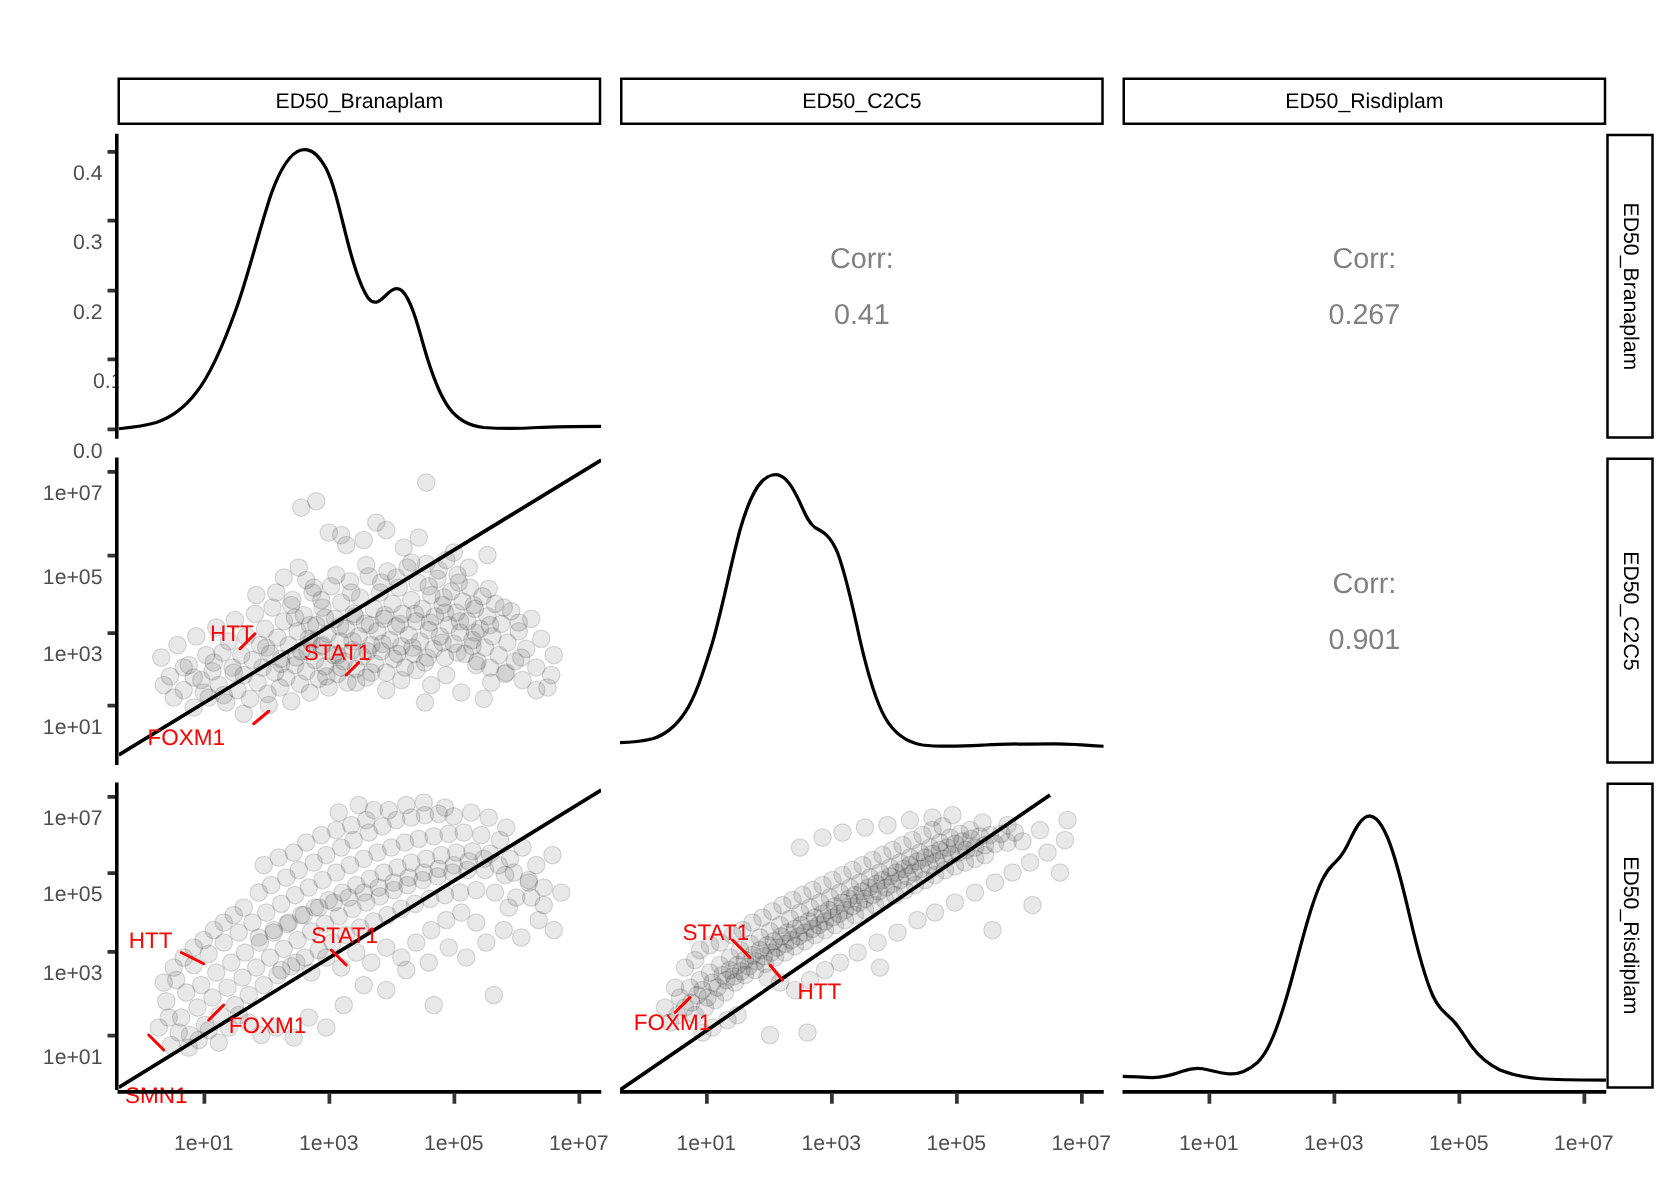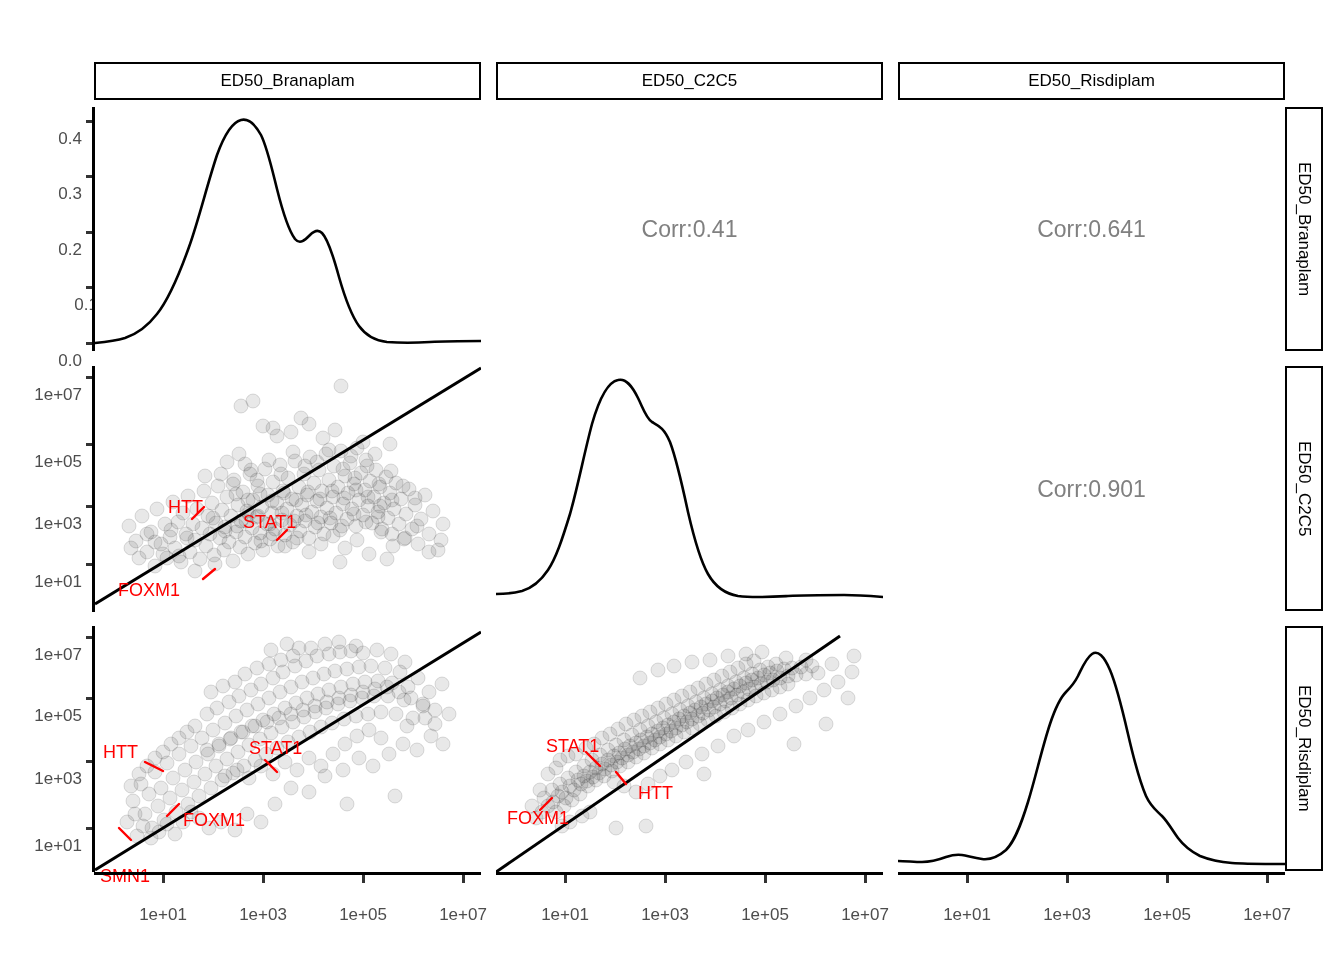--- a/index.html
+++ b/index.html
@@ -72,20 +72,21 @@
   .panel {
     position: absolute;
     background: #ffffff;
     box-sizing: border-box;
     overflow: hidden;
   }
   .panel svg { display: block; }
   .corrpanel {
     position: absolute;
     display: flex;
+    flex-direction: column;
     align-items: center;
     justify-content: center;
     color: #808080;
     font-size: 23px;
     line-height: 1.95;
   }
   
   .axisline {
     position: absolute;
     background: #000000;
@@ -156,21 +157,21 @@
     </svg>
   </div>
 
   <div class="corrpanel" style="left:496px; top:107px; width:387px; height:244px;">
     <div>Corr:</div>
     <div>0.41</div>
   </div>
 
   <div class="corrpanel" style="left:898px; top:107px; width:387px; height:244px;">
     <div>Corr:</div>
-    <div>0.641</div>
+    <div>0.267</div>
   </div>
 
   <div class="ticklabel y" style="left:12px; top:366px; width:70px;">1e+07</div>
   <div class="ticklabel y" style="left:12px; top:433px; width:70px;">1e+05</div>
   <div class="ticklabel y" style="left:12px; top:495px; width:70px;">1e+03</div>
   <div class="ticklabel y" style="left:12px; top:553px; width:70px;">1e+01</div>
 
   <div class="tickmark" style="left:86px; top:376px; width:8px; height:2.5px;"></div>
   <div class="tickmark" style="left:86px; top:443px; width:8px; height:2.5px;"></div>
   <div class="tickmark" style="left:86px; top:505px; width:8px; height:2.5px;"></div>

